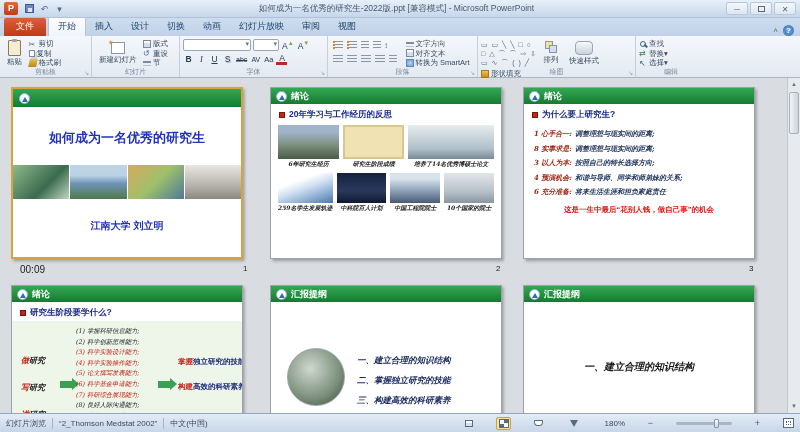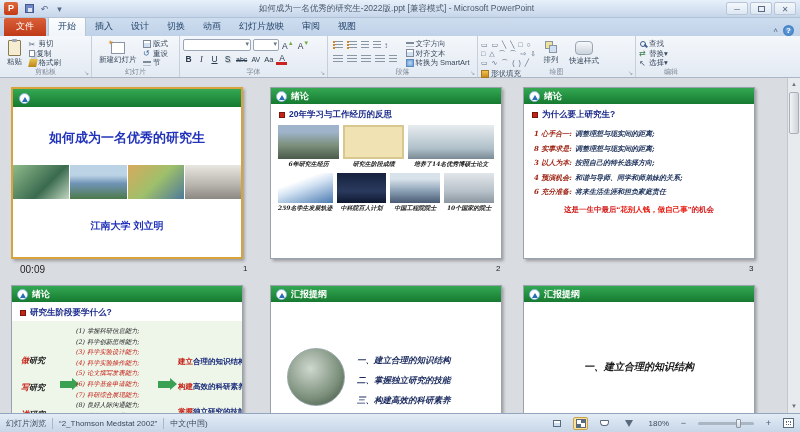--- a/index.html
+++ b/index.html
@@ -134,21 +134,21 @@
 .nlbl{position:absolute;top:186px;font-size:8px;color:#222}
 .n1{left:243px}.n2{left:496px}.n3{left:749px}
 
 .sb{position:absolute;right:0;top:78px;bottom:19px;width:13px;background:#e8ebee;border-left:1px solid #c2c8cf}
 .sbarr{height:13px;text-align:center;font-size:6px;color:#6a7480;line-height:13px}
 .sbarr.dn{position:absolute;bottom:0;left:0;right:0}
 .sthumb{position:absolute;top:14px;left:1px;width:10px;height:42px;background:linear-gradient(90deg,#f2f4f6,#cdd3d9);border:1px solid #a8b0b8;border-radius:2px}
 
 .status{position:absolute;left:0;right:0;bottom:0;height:19px;background:linear-gradient(#e3ecf6,#c7d6e8);border-top:1px solid #93a6bd;display:flex;align-items:center;font-size:8px;color:#3a4a5e;padding:0 6px}
 .sep{width:1px;height:11px;background:#a8b8c8;margin:0 6px}
-.sright{margin-left:auto;display:flex;align-items:center;gap:9px}
+.sright{margin-left:auto;display:flex;align-items:center;gap:20px}
 .vb{width:15px;height:13px;border:1px solid transparent;border-radius:2px;display:flex;align-items:center;justify-content:center}
 .vb.on{background:#fbe29c;border-color:#c9a24a}
 .vg{display:inline-block}
 .vg-norm{width:8px;height:7px;border:1px solid #5a6a7e;background:linear-gradient(#fff 40%,#cfe0f2 40%)}
 .vg-sort{width:8px;height:7px;background:conic-gradient(#5a6a7e 0 25%,#fff 0 50%,#5a6a7e 0 75%,#fff 0);outline:1px solid #5a6a7e}
 .vg-read{width:9px;height:6px;border:1px solid #5a6a7e;border-radius:1px 1px 40% 40%/1px 1px 70% 70%;background:#fff}
 .vg-show{width:0;height:0;border-left:4px solid transparent;border-right:4px solid transparent;border-top:7px solid #5a6a7e}
 .zlabel{min-width:24px;text-align:right}
 .zbtn{width:11px;text-align:center;color:#4a5a6e;font-size:9px}
 .ztrack{width:56px;height:3px;background:#aab6c2;border-radius:2px;position:relative}
@@ -437,23 +437,22 @@
         <div class="mrow red">(3) 科学实验设计能力;</div>
         <div class="mrow red">(4) 科学实验操作能力;</div>
         <div class="mrow red">(5) 论文撰写发表能力;</div>
         <div class="mrow red">(6) 科学基金申请能力;</div>
         <div class="mrow red">(7) 科研综合展现能力;</div>
         <div class="mrow">(8) 良好人际沟通能力;</div>
         <div class="mrow">(9) 建立理性的世界观;</div>
       </div>
       <div class="barrow ba2"></div>
       <div class="rcol">
-        <div class="ritem"><span class="rhead">建立</span><span class="rtail">合理的知识结构</span></div>
+        <div class="ritem"><span class="rhead">掌握</span><span class="rtail">独立研究的技能</span></div>
         <div class="ritem"><span class="rhead">构建</span><span class="rtail">高效的科研素养</span></div>
-        <div class="ritem"><span class="rhead">掌握</span><span class="rtail">独立研究的技能</span></div>
       </div>
     </div>
   </div>
 
   <div class="slide r2 c2">
     <div class="ghead">
         <span class="logo"></span>
         <span>汇报提纲</span>
       </div>
     <div class="s5body">

